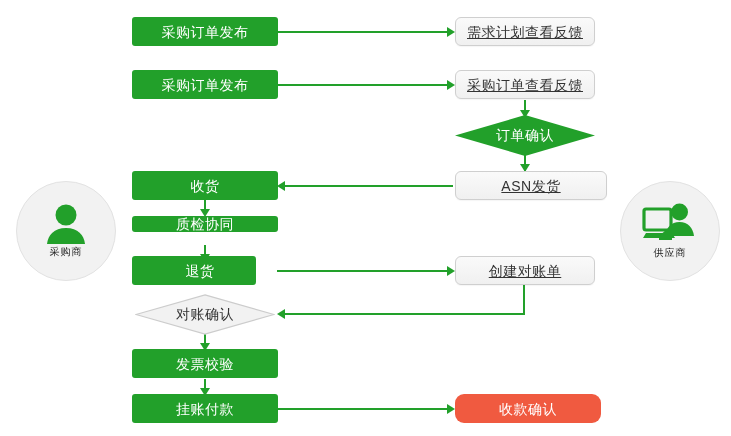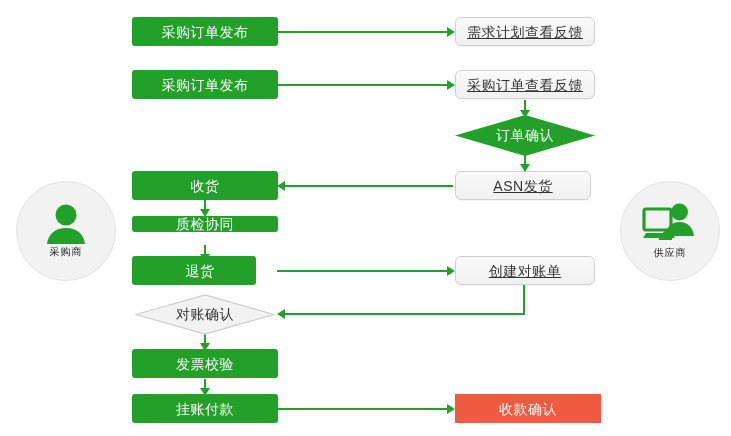--- a/index.html
+++ b/index.html
@@ -32,21 +32,21 @@
     z-index: 3;
   }
   .node.green {
     background: #22a02a;
     color: #ffffff;
     border-radius: 3px;
   }
   .node.red {
     background: #f05a40;
     color: #ffffff;
-    border-radius: 0;
+    border-radius: 9px;
   }
   .node.grey {
     background: linear-gradient(#fafafa, #f0f0f0);
     color: #333333;
     border: 1px solid #cfcfcf;
     border-radius: 6px;
     box-shadow: 0 1px 1px rgba(0,0,0,0.04);
     text-decoration: underline;
   }
 
@@ -186,21 +186,21 @@
     <span>采购订单查看反馈</span>
   </div>
 
   <div class="diamond green" style="left:455px; top:115px; width:140px; height:41px;">
     <svg width="140" height="41" viewBox="0 0 140 41">
       <polygon points="70,0 140,20.5 70,41 0,20.5" fill="#22a02a"></polygon>
     </svg>
     <span class="dlabel">订单确认</span>
   </div>
 
-  <div class="node grey" style="left:455px; top:171px; width:136px; height:29px;">
+  <div class="node grey" style="left:455px; top:171px; width:152px; height:29px;">
     <span>ASN发货</span>
   </div>
 
   <div class="node green" style="left:132px; top:171px; width:146px; height:29px;">
     <span>收货</span>
   </div>
 
   <div class="node green" style="left:132px; top:216px; width:146px; height:16px;">
     <span>质检协同</span>
   </div>

